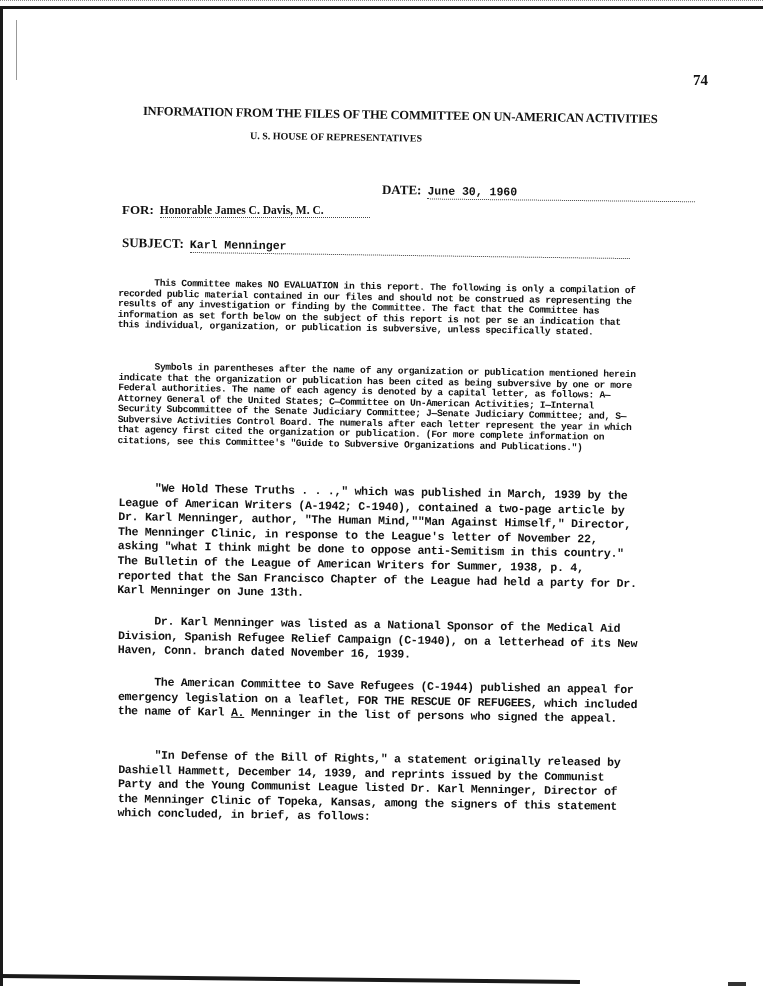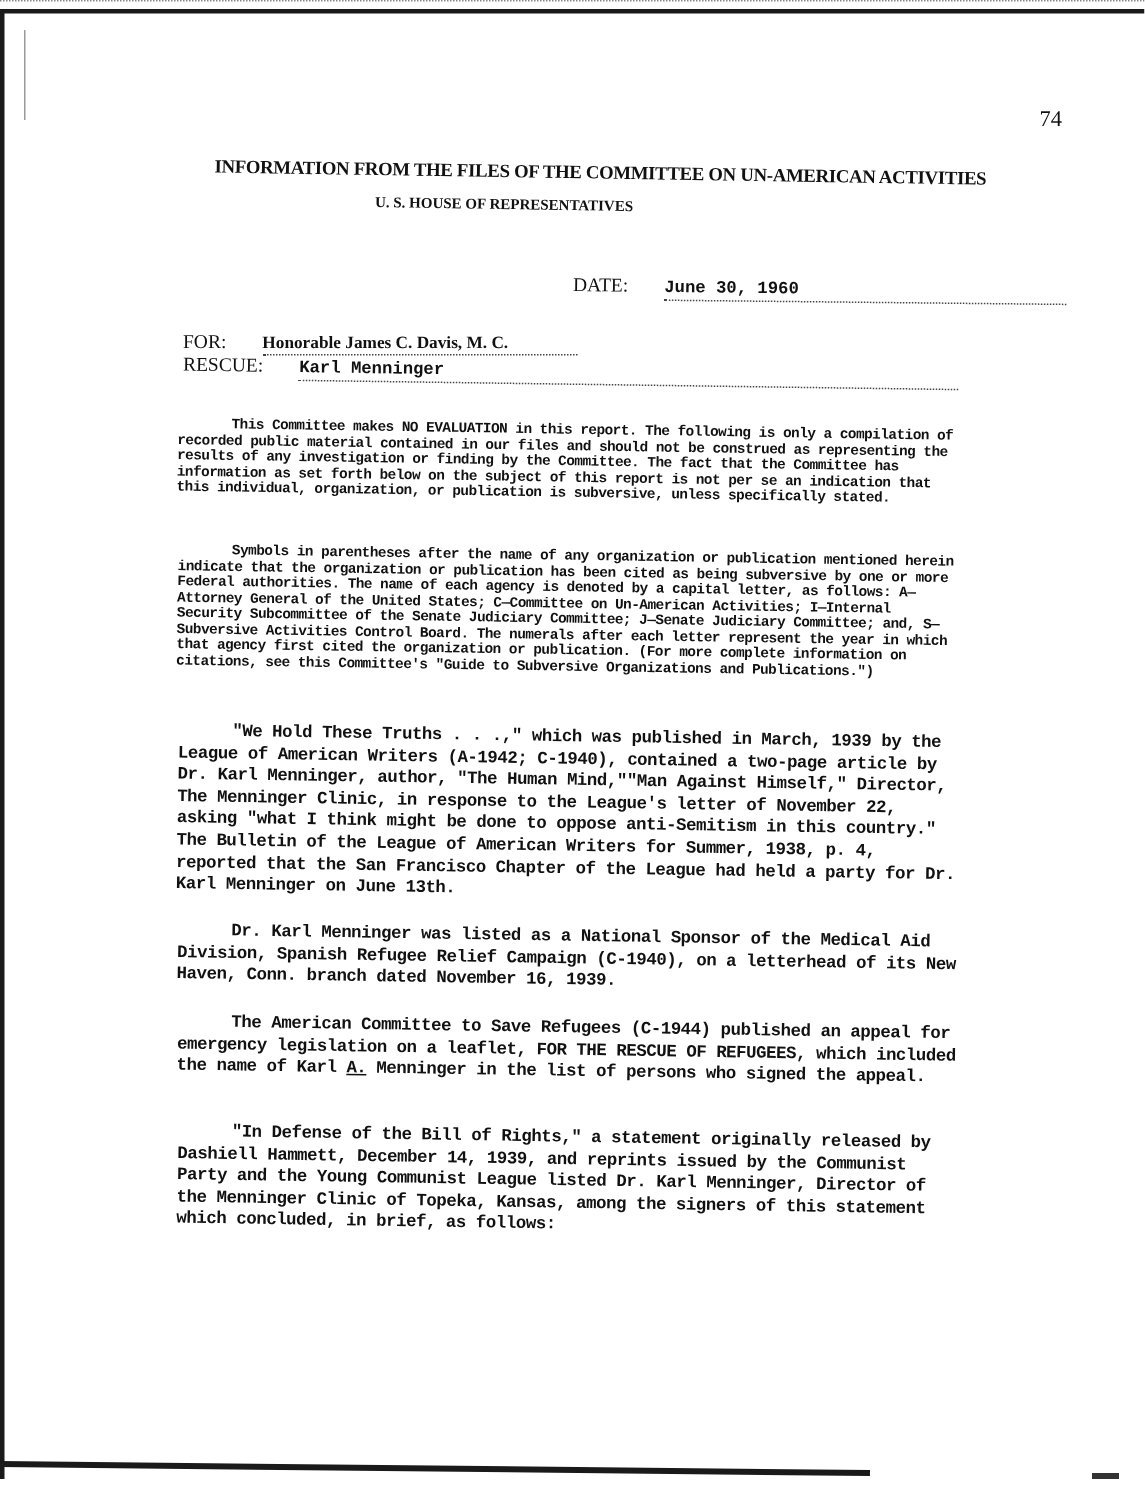--- a/index.html
+++ b/index.html
@@ -7,30 +7,30 @@
     width:763px; height:990px; background:#ffffff; position:relative; overflow:hidden;
     font-family: "Liberation Mono", "DejaVu Sans Mono", monospace; color:#111;
   }
   .top-border { position:absolute; left:0; top:6px; width:763px; height:3px; background:#1a1a1a; }
   .top-dots { position:absolute; left:0; top:0; width:763px; height:1px; border-top:1px dotted #888; }
   .left-border { position:absolute; left:0; top:6px; width:3px; height:980px; background:#1a1a1a; }
   .left-inner { position:absolute; left:16px; top:20px; width:1px; height:60px; background:#999; }
   .bottom-border { position:absolute; left:0; top:974px; width:580px; height:4px; background:#1a1a1a; transform:rotate(0.6deg); transform-origin:left; }
   .bottom-mark { position:absolute; left:728px; top:982px; width:18px; height:4px; background:#333; }
 
-  .page-number { position:absolute; left:693px; top:72px; font-family:"Liberation Serif", serif; font-weight:normal; font-size:15px; }
+  .page-number { position:absolute; left:693px; top:72px; font-family:"Liberation Serif", serif; font-weight:bold; font-size:15px; }
   .header-title { position:absolute; left:143px; top:104px; width:470px; font-family:"Liberation Serif", serif; font-weight:bold; font-size:12.5px; letter-spacing:-0.2px; transform:rotate(0.9deg); transform-origin:left; white-space:nowrap; }
   .header-sub { position:absolute; left:250px; top:130px; font-family:"Liberation Serif", serif; font-weight:bold; font-size:10px; white-space:nowrap; transform:rotate(0.9deg); transform-origin:left; }
 
   .field { position:absolute; display:flex; align-items:baseline; white-space:nowrap; }
-  .field-label { font-family:"Liberation Serif", serif; font-size:13px; font-weight:normal; margin-right:24px; }
+  .field-label { font-family:"Liberation Serif", serif; font-size:13px; font-weight:bold; margin-right:6px; }
   .field-value { font-family:"Liberation Mono", monospace; font-weight:bold; font-size:11.5px; border-bottom:1px dotted #444; padding-bottom:1px; }
   .field.date { left:382px; top:182px; transform:rotate(0.6deg); transform-origin:left; }
   .field.date .field-value { width:268px; }
-  .field.for { left:122px; top:220px; }
+  .field.for { left:122px; top:202px; }
   .field.for .field-value { width:210px;font-family:Liberation Serif, serif; }
   .field.subject { left:122px; top:235px; transform:rotate(0.8deg); transform-origin:left; }
   .field.subject .field-value { width:440px; }
 
   .para { position:absolute; left:118px; width:520px; text-indent:36px; text-align:left; transform:rotate(0.9deg); transform-origin:left; }
   .para.small { font-size:9.6px; line-height:10.5px; font-weight:bold; letter-spacing:-0.35px; }
   .para.big { font-size:11.6px; line-height:14.6px; font-weight:bold; letter-spacing:-0.3px; }
   .p1 { top:268px; }
   .p2 { top:352px; }
   .p3 { top:469px; }
@@ -56,21 +56,21 @@
 
 <div class="field date">
   <span class="field-label">DATE:</span>
   <span class="field-value">June 30, 1960</span>
 </div>
 <div class="field for">
   <span class="field-label">FOR:</span>
   <span class="field-value">Honorable James C. Davis, M. C.</span>
 </div>
 <div class="field subject">
-  <span class="field-label">RESCUE:</span>
+  <span class="field-label">SUBJECT:</span>
   <span class="field-value">Karl Menninger</span>
 </div>
 
 <p class="para small p1">This Committee makes NO EVALUATION in this report. The following is only a compilation of recorded public material contained in our files and should not be construed as representing the results of any investigation or finding by the Committee. The fact that the Committee has information as set forth below on the subject of this report is not per se an indication that this individual, organization, or publication is subversive, unless specifically stated.</p>
 <p class="para small p2">Symbols in parentheses after the name of any organization or publication mentioned herein indicate that the organization or publication has been cited as being subversive by one or more Federal authorities. The name of each agency is denoted by a capital letter, as follows: A—Attorney General of the United States; C—Committee on Un-American Activities; I—Internal Security Subcommittee of the Senate Judiciary Committee; J—Senate Judiciary Committee; and, S—Subversive Activities Control Board. The numerals after each letter represent the year in which that agency first cited the organization or publication. (For more complete information on citations, see this Committee's "Guide to Subversive Organizations and Publications.")</p>
 <p class="para big p3">"We Hold These Truths . . .," which was published in March, 1939 by the League of American Writers (A-1942; C-1940), contained a two-page article by Dr. Karl Menninger, author, "The Human Mind,""Man Against Himself," Director, The Menninger Clinic, in response to the League's letter of November 22, asking "what I think might be done to oppose anti-Semitism in this country." The Bulletin of the League of American Writers for Summer, 1938, p. 4, reported that the San Francisco Chapter of the League had held a party for Dr. Karl Menninger on June 13th.</p>
 <p class="para big p4">Dr. Karl Menninger was listed as a National Sponsor of the Medical Aid Division, Spanish Refugee Relief Campaign (C-1940), on a letterhead of its New Haven, Conn. branch dated November 16, 1939.</p>
 <p class="para big p5"><span>The American Committee to Save Refugees (C-1944) published an appeal for emergency legislation on a leaflet, FOR THE RESCUE OF REFUGEES, which included the name of Karl </span><span class="underline">A.</span><span> Menninger in the list of persons who signed the appeal.</span></p>
 <p class="para big p6">"In Defense of the Bill of Rights," a statement originally released by Dashiell Hammett, December 14, 1939, and reprints issued by the Communist Party and the Young Communist League listed Dr. Karl Menninger, Director of the Menninger Clinic of Topeka, Kansas, among the signers of this statement which concluded, in brief, as follows:</p>
 

